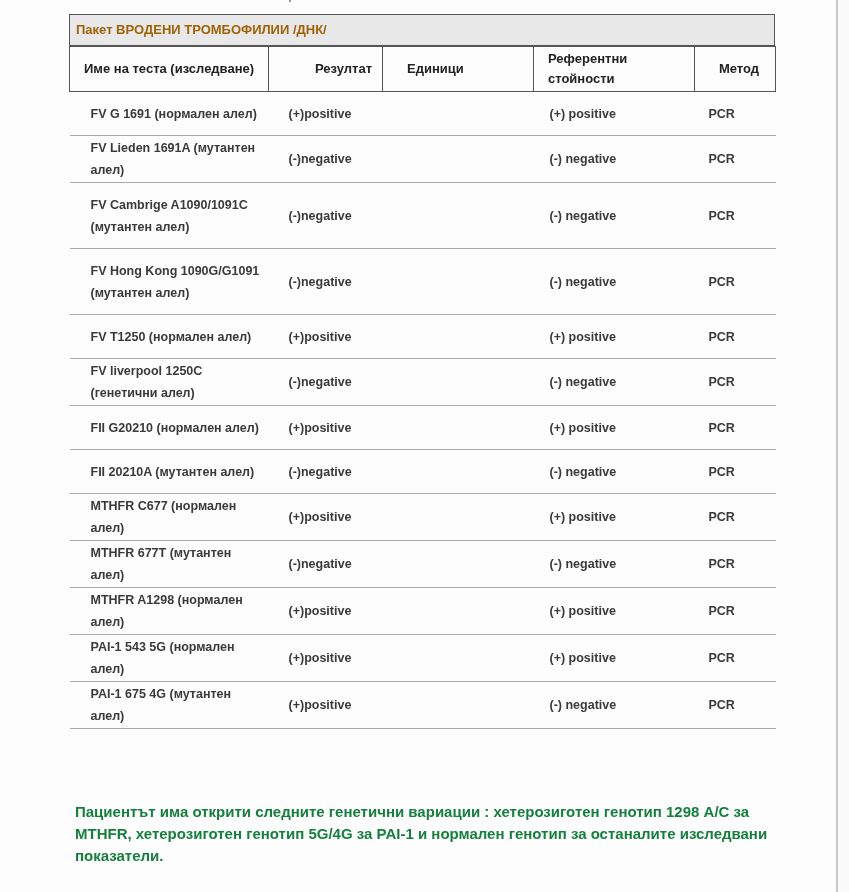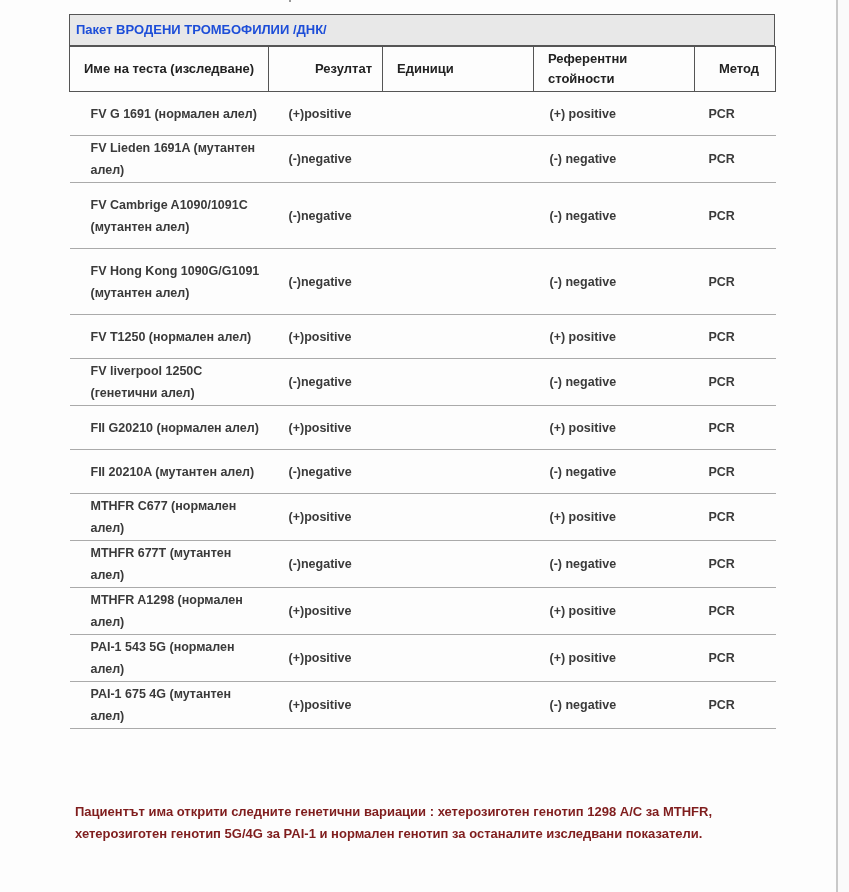--- a/index.html
+++ b/index.html
@@ -15,47 +15,47 @@
     background:#fafafa; border-left:2px solid #c9c9c9; box-sizing:border-box;
   }
   .dot { position:absolute; left:289px; top:0; width:2px; height:2px; background:#999; }
   .report {
     position:absolute; left:69px; top:14px; width:706px;
   }
   .title-bar {
     height:32px; background:#e8e8e8;
     border:1.5px solid #555; border-bottom:1px solid #555;
     box-sizing:border-box;
-    font-size:13px; font-weight:bold; color:#1d4ed8;
+    font-size:13px; font-weight:bold; color:#a16207;
     line-height:30px; padding-left:6px;
   }
   table { border-collapse:collapse; width:706px; table-layout:fixed; }
   col.c1 { width:199px; } col.c2 { width:114px; } col.c3 { width:151px; }
   col.c4 { width:161px; } col.c5 { width:81px; }
   th {
     font-size:13px; font-weight:bold; color:#222; text-align:left;
     border:1.2px solid #555; padding:2px 6px 2px 14px; line-height:20px;
     height:44px; box-sizing:border-box; vertical-align:middle;
   }
   th.result { text-align:right; padding-right:10px; }
   th.method { text-align:center; }
-  th.units { padding-left:14px;margin-left:6px; }
+  th.units { padding-left:24px;margin-left:6px; }
   th.ref { padding-left:14px; }
   td {
     font-size:12.5px; font-weight:bold; color:#3a3a3a;
     border-bottom:1.5px solid #aaa;
     vertical-align:middle; line-height:22px; padding:1px 4px;
   }
   td.name { padding-left:21px; padding-right:6px; }
   td.result { padding-left:20px; }
   td.ref { padding-left:16px; }
   td.method { padding-left:14px; }
   .conclusion {
     position:absolute; left:75px; top:801px; width:700px;
-    font-size:13px; font-weight:bold; color:#7f1d1d; line-height:22px;
+    font-size:15px; font-weight:bold; color:#15803d; line-height:22px;
   }
 </style>
 </head>
 <body>
 
 <div class="dot"></div>
 
 <div class="report">
   <div class="title-bar">Пакет ВРОДЕНИ ТРОМБОФИЛИИ /ДНК/</div>
   <table>

